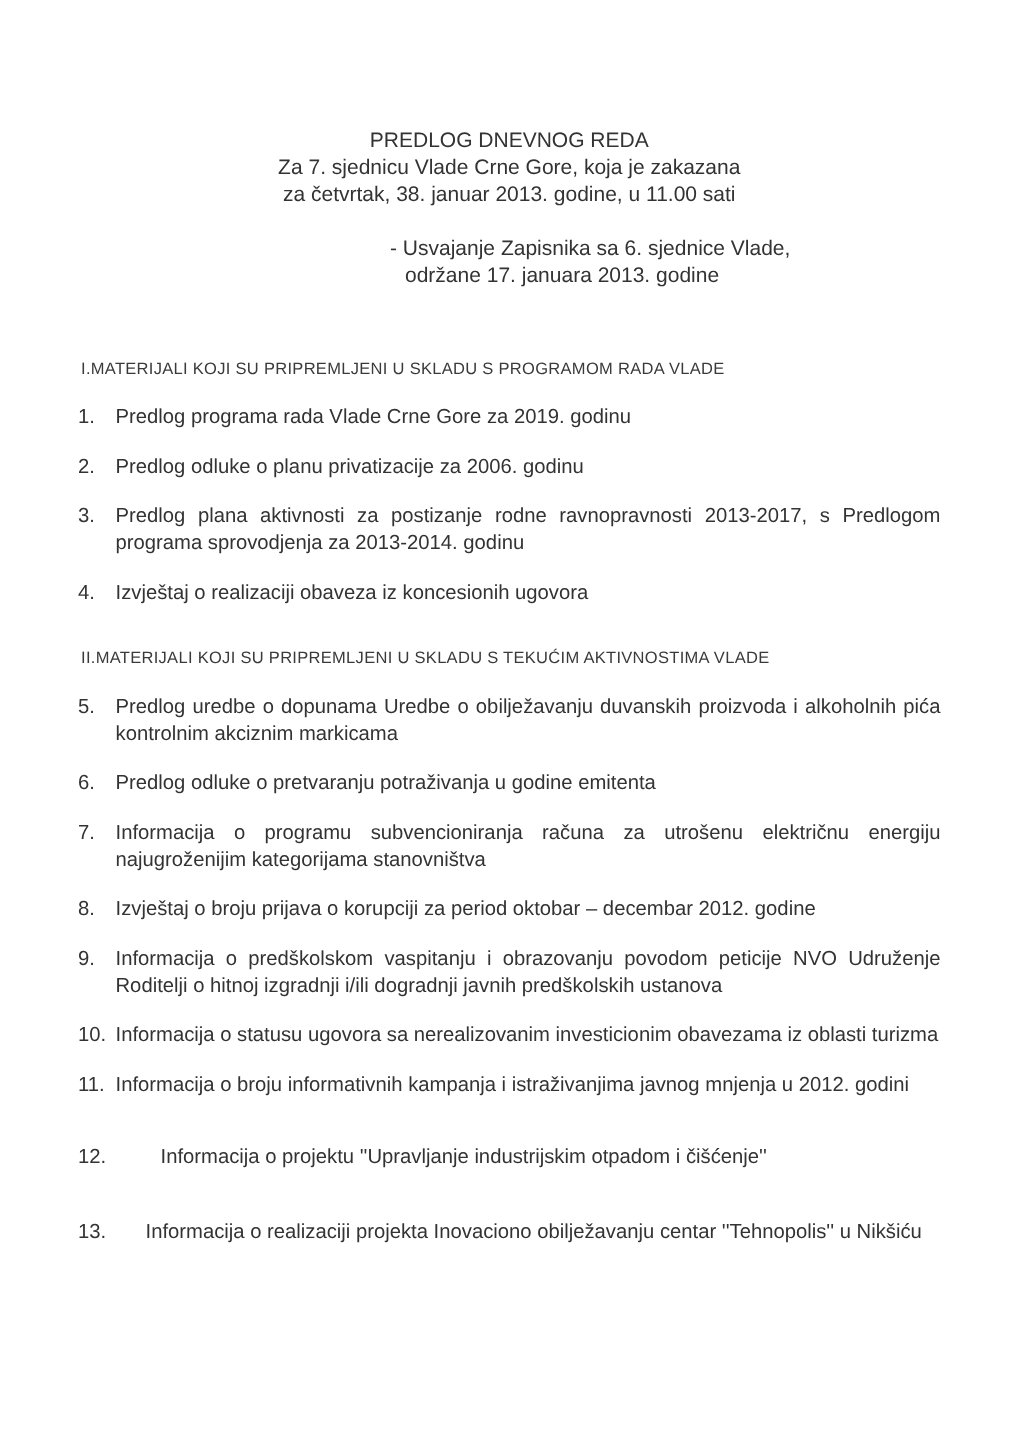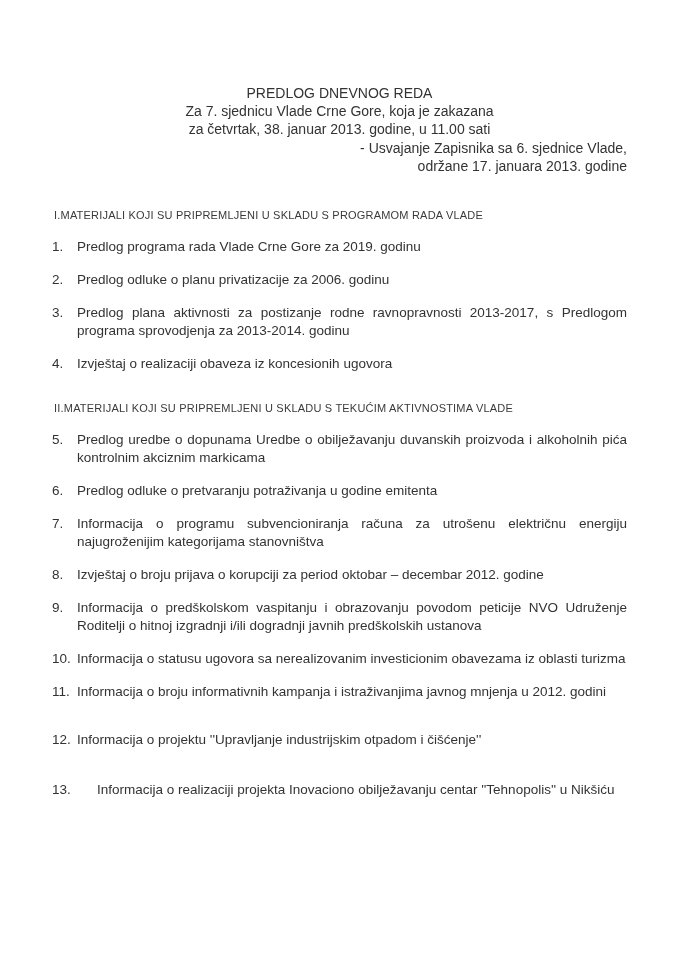--- a/index.html
+++ b/index.html
@@ -16,43 +16,43 @@
     height: 802px;
     padding: 84px 52px 0 52px;
     background: #ffffff;
   }
   .title-block {
     text-align: center;
     font-size: 14px;
     line-height: 18px;
   }
   .note-block {
-    margin-top: 1px;
+    margin-top: 18px;
     margin-left: 208px;
     font-size: 14px;
     line-height: 18px;
-    text-align: right;
+    text-align: left;
   }
   .note-line-2 { padding-left: 10px; }
   .section-heading {
     font-size: 11px;
     line-height: 15px;
     margin-left: 2px;
     letter-spacing: 0.2px;
     color: #3a3a3a;
   }
-  .section-heading.first { margin-top: 33px; }
+  .section-heading.first { margin-top: 47px; }
   .section-heading.second { margin-top: 28px; }
   .item {
     display: flex;
     margin-top: 15px;
     font-size: 13.5px;
     line-height: 18px;
   }
-  .item.gap-lg { margin-top: 30px; }
+  .item.gap-lg { margin-top: 30px; gap: 30px; }
   .item.gap-xl { margin-top: 32px; gap: 20px; }
   .item-num {
     flex: 0 0 25px;
   }
   .item-text {
     flex: 1 1 auto;
     text-align: justify;
   }
 </style>
 </head>

